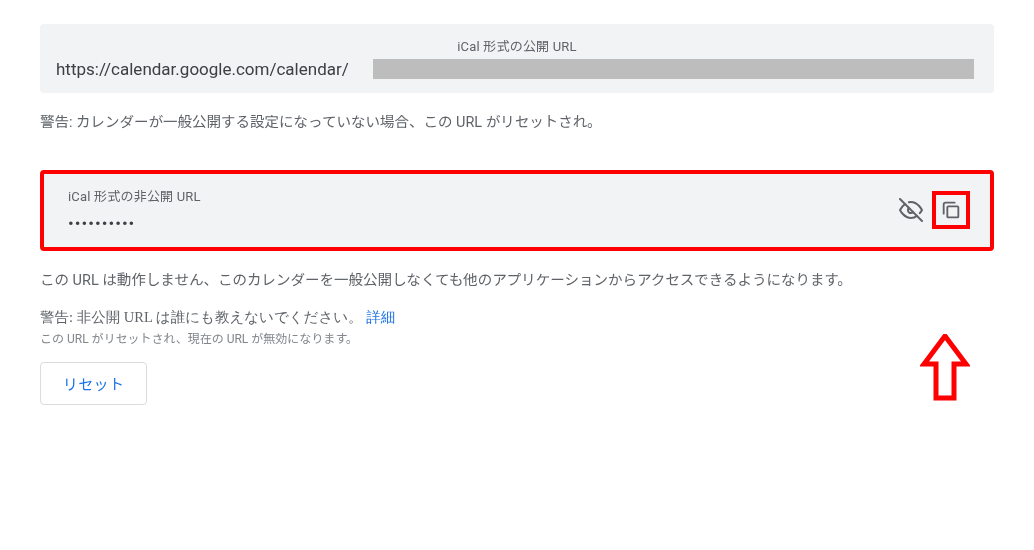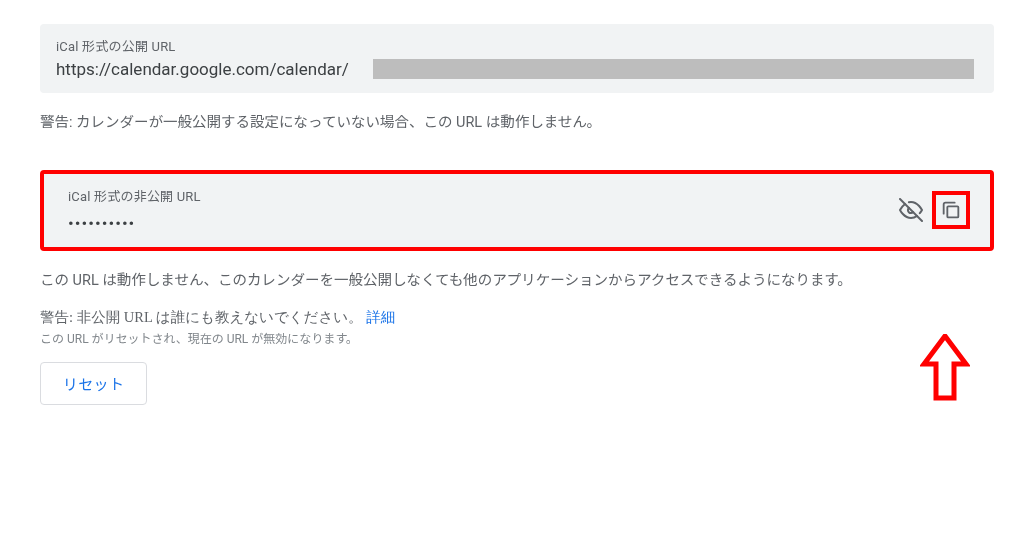--- a/index.html
+++ b/index.html
@@ -23,20 +23,21 @@
       background: #f1f3f4;
       border-radius: 4px;
       padding: 12px 16px 14px 16px;
       margin-top: 24px;
       margin-bottom: 18px;
     }
     .url-box-label {
       font-size: 13px;
       color: #5f6368;
       letter-spacing: 0.2px;
+      text-align: center;
     }
     .url-box-value {
       font-size: 17px;
       color: #3c4043;
       display: flex;
       align-items: flex-end;
       margin-top: 4px;
       gap: 24px;
     }
     .url-visible {
@@ -144,21 +145,21 @@
 <div class="container">
 
   <div class="url-box">
     <div class="url-box-label">iCal 形式の公開 URL</div>
     <div class="url-box-value">
       <span class="url-visible">https://calendar.google.com/calendar/</span>
       <span class="url-redacted"></span>
     </div>
   </div>
 
-  <div class="desc-text">警告: カレンダーが一般公開する設定になっていない場合、この URL は動作しません。</div>
+  <div class="desc-text">警告: カレンダーが一般公開する設定になっていない場合、この URL がリセットされ。</div>
 
   <div class="private-section">
     <div class="private-url-box">
       <div class="private-left">
         <div class="private-label">iCal 形式の非公開 URL</div>
         <div class="private-value">••••••••••</div>
       </div>
       <div class="private-icons">
         <div class="icon-btn">
           <svg width="24" height="24" viewBox="0 0 24 24" fill="none" stroke="#5f6368" stroke-width="2">

